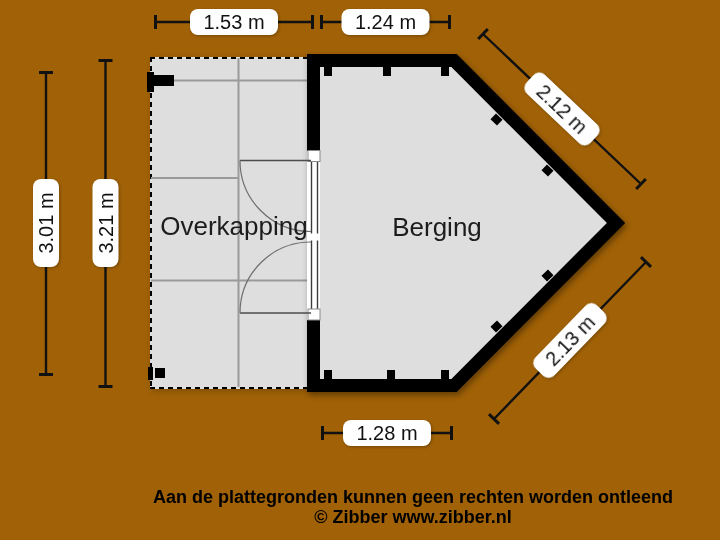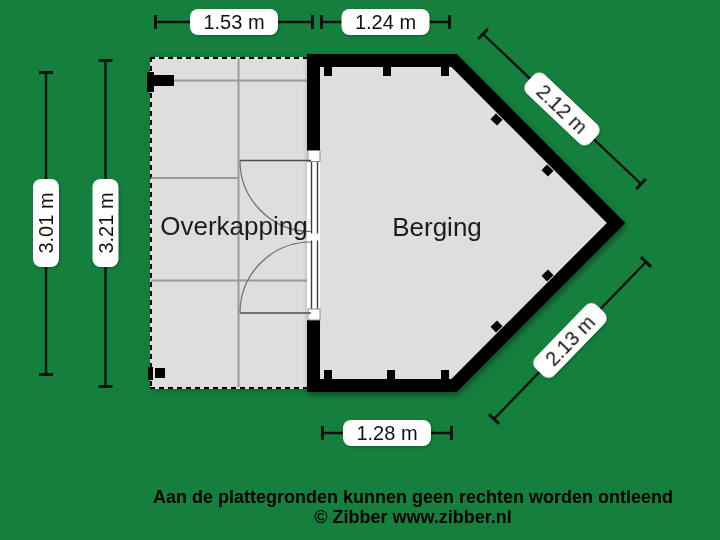--- a/index.html
+++ b/index.html
@@ -1,16 +1,16 @@
 <!DOCTYPE html>
 <html style="--wall: #000000; --room-fill: #dedede; --inner-line: #9a9a9a; --door-line: #4d4d4d; --dim-line: #111111; --label-bg: #ffffff; --text: #111111;"><head>
 <meta charset="utf-8">
 <style>
   html,body{margin:0;padding:0;background:#fff;}
-  #stage{position:relative;width:720px;height:540px;background:#15803d;overflow:hidden;
+  #stage{position:relative;width:720px;height:540px;background:#a16207;overflow:hidden;
          font-family:"Liberation Sans",sans-serif;}
   svg{position:absolute;top:0;left:0;}
 
   .room      {fill:var(--room-fill);}
   .dash      {stroke:var(--wall);stroke-width:2;stroke-dasharray:5 4;fill:none;}
   .thin      {stroke:var(--inner-line);stroke-width:2;fill:none;}
   .wallpoly  {fill:var(--room-fill);stroke:var(--wall);stroke-width:13;stroke-miterlimit:10;}
   .tab       {fill:var(--wall);stroke:none;}
   .mark      {fill:var(--wall);stroke:none;}
   .winback   {fill:#fff;stroke:none;}

